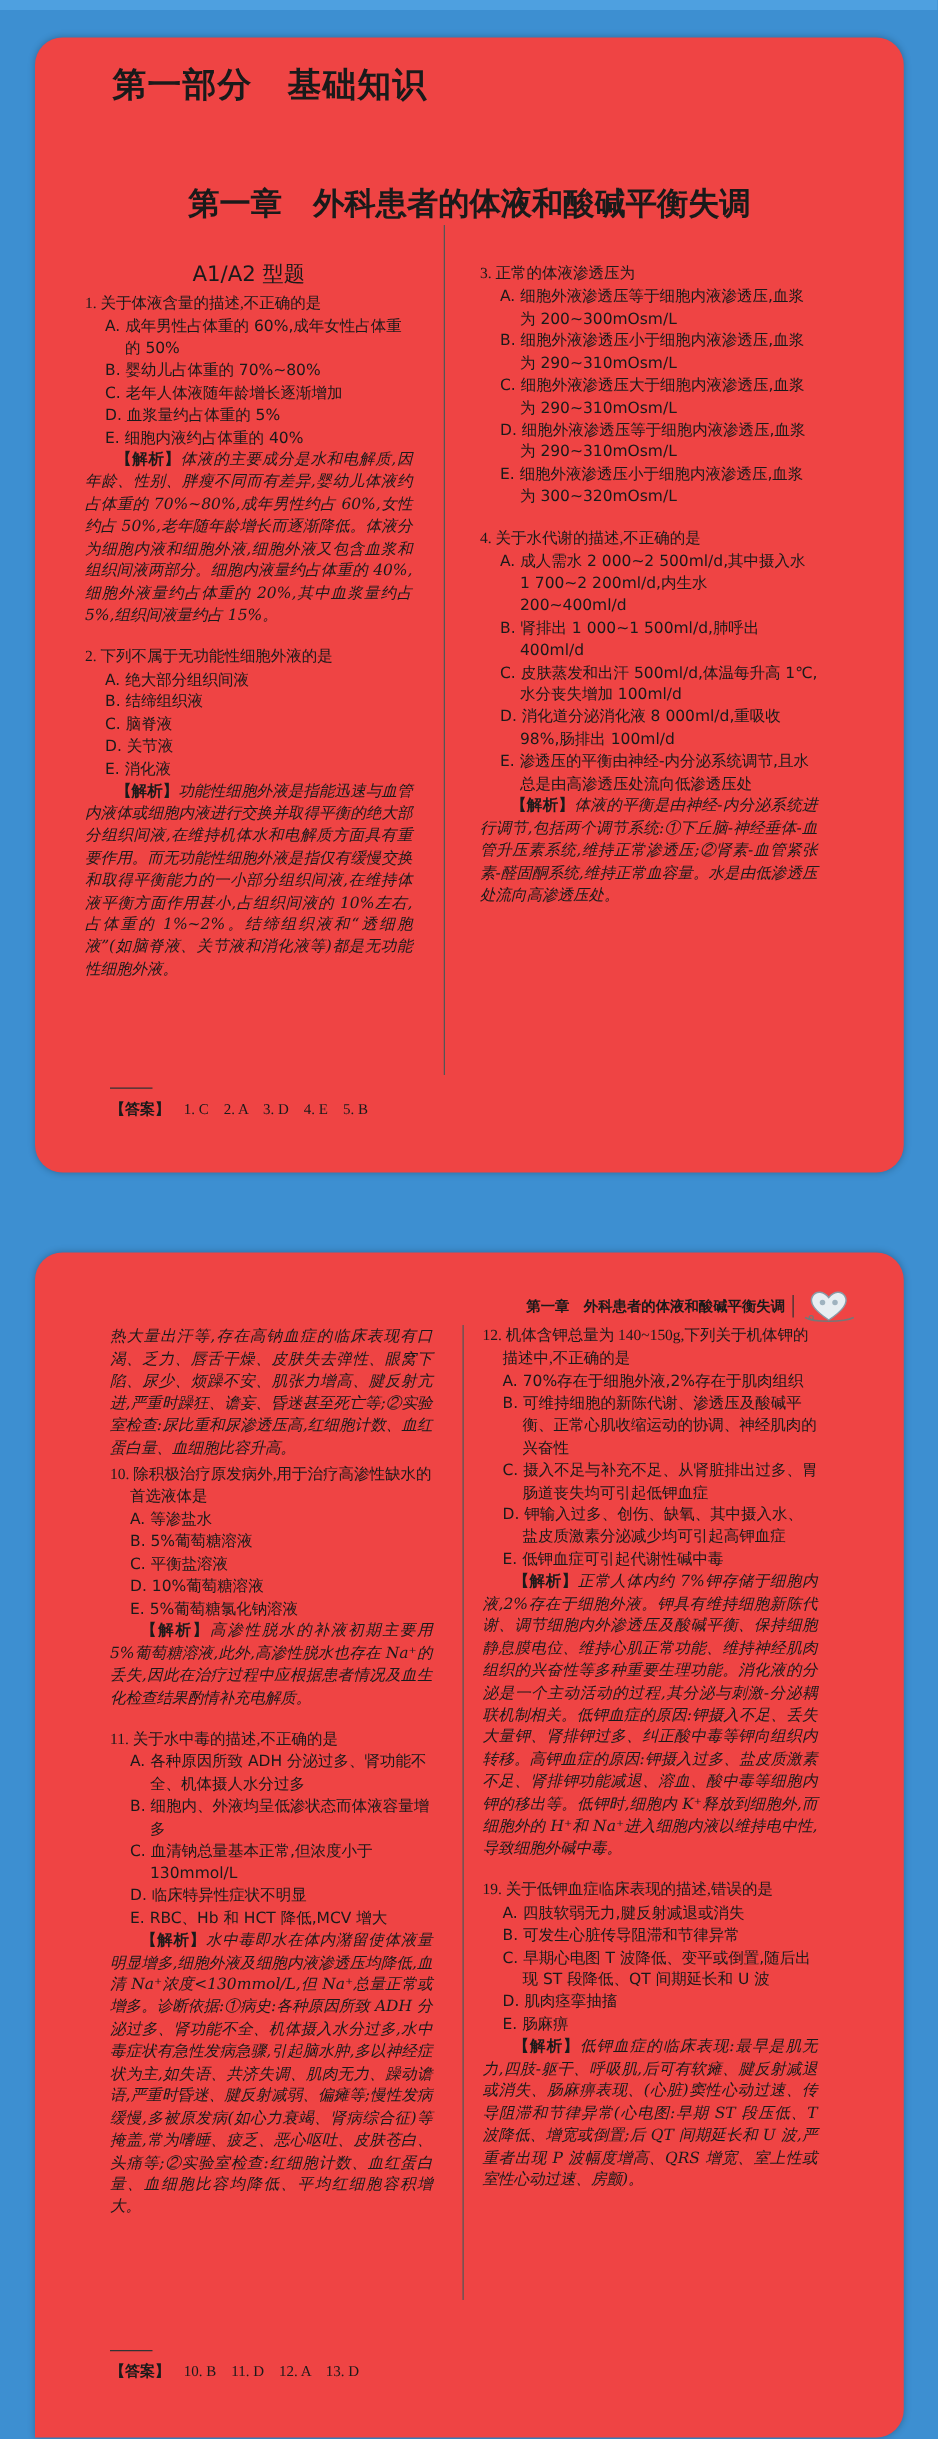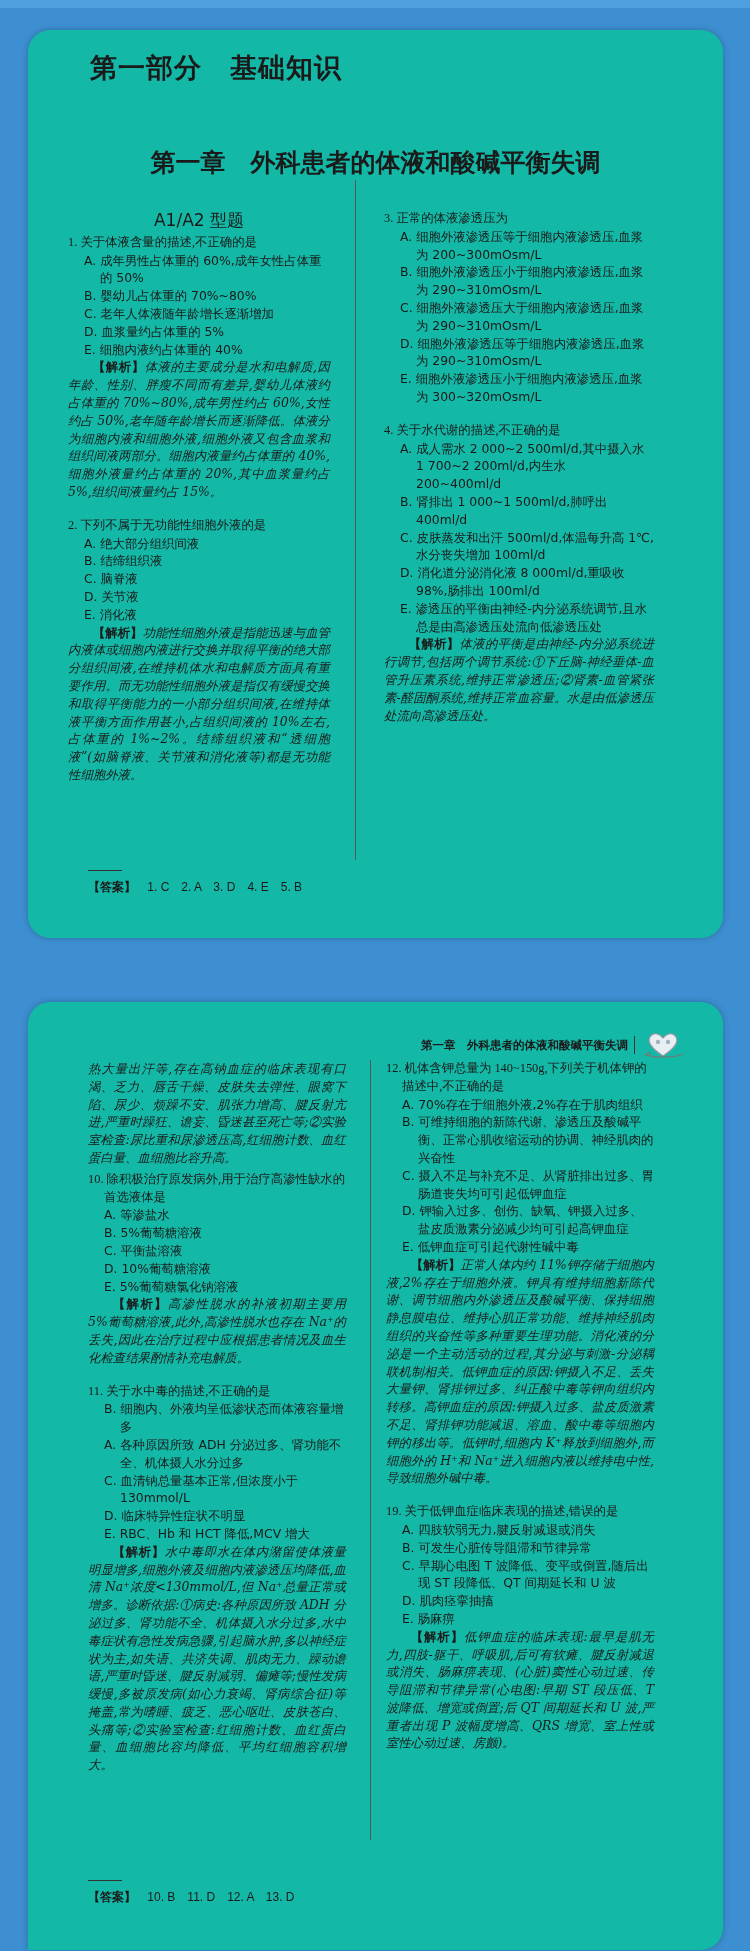--- a/index.html
+++ b/index.html
@@ -1,34 +1,34 @@
 <!DOCTYPE html>
 <html><head>
 <meta charset="utf-8">
 <style>
   html,body{margin:0;padding:0;}
   body{width:750px;height:1951px;background:#3d8fd1;font-family:"DejaVu Serif","Liberation Serif",serif;color:#1a1a1a;position:relative;overflow:hidden;}
-  .card{position:absolute;left:28px;width:695px;background:#14b8a6;border-radius:22px;box-shadow:0 0 6px rgba(0,0,0,0.25);}
+  .card{position:absolute;left:28px;width:695px;background:#ef4444;border-radius:22px;box-shadow:0 0 6px rgba(0,0,0,0.25);}
   .card1{top:30px;height:908px;}
   .card2{top:1002px;height:948px;border-bottom-left-radius:0;border-bottom-right-radius:22px;}
   .part-title{position:absolute;left:62px;top:20px;font-family:"DejaVu Serif",serif;font-weight:bold;font-size:27px;letter-spacing:1px;}
   .chap-title{position:absolute;left:0;right:0;top:116px;text-align:center;font-family:"DejaVu Sans",sans-serif;font-weight:bold;font-size:25px;}
   .col{position:absolute;font-size:12.4px;line-height:17.8px;}
   .c1-left{left:40px;top:166px;width:262px;}
   .c1-right{left:356px;top:180px;width:270px;}
   .c2-left{left:60px;top:58px;width:258px;}
   .c2-right{left:358px;top:58px;width:268px;}
   .divider{position:absolute;width:1px;background:#555;}
   .section-h{text-align:center;font-family:"DejaVu Sans",sans-serif;font-size:17px;margin:16px 0 4px 0;}
   .q{margin-bottom:16px;}
   .stem{font-family:Liberation Serif, serif;padding-left:16px;text-indent:-16px;}
   .opt{font-family:"DejaVu Sans",sans-serif;padding-left:32px;text-indent:-16px;}
   .exp{font-family:"DejaVu Serif",serif;text-indent:2em;font-style:italic;text-align:justify;}
   .exp .tag{font-style:normal;font-weight:bold;font-family:"DejaVu Sans",sans-serif;}
-  .answer{position:absolute;left:60px;font-family:Liberation Sans, sans-serif;font-size:12px;}
+  .answer{position:absolute;left:60px;font-family:Liberation Serif, serif;font-size:12px;}
   .answer .rule{width:34px;height:1px;background:#333;margin-bottom:8px;}
   .answer .tag{font-weight:bold;margin-right:8px;}
   .ans1{top:840px;}
   .ans2{top:878px;}
   .running-head{position:absolute;right:38px;top:28px;font-family:"DejaVu Sans",sans-serif;font-weight:bold;font-size:11.5px;display:flex;align-items:center;gap:6px;}
   .running-head .bar{width:1px;height:18px;background:#333;}
   .logo{width:44px;height:30px;}
   .shadow-strip{position:absolute;left:0;top:0;width:750px;height:8px;background:#4ea0e0;}
 </style>
 </head>
@@ -113,40 +113,40 @@
           <div class="stem">10. 除积极治疗原发病外,用于治疗高渗性缺水的首选液体是</div>
           <div class="opt">A. 等渗盐水</div>
           <div class="opt">B. 5%葡萄糖溶液</div>
           <div class="opt">C. 平衡盐溶液</div>
           <div class="opt">D. 10%葡萄糖溶液</div>
           <div class="opt">E. 5%葡萄糖氯化钠溶液</div>
           <div class="exp"><span class="tag">【解析】</span><span>高渗性脱水的补液初期主要用 5%葡萄糖溶液,此外,高渗性脱水也存在 Na⁺的丢失,因此在治疗过程中应根据患者情况及血生化检查结果酌情补充电解质。</span></div>
         </div>
         <div class="q">
           <div class="stem">11. 关于水中毒的描述,不正确的是</div>
+          <div class="opt">A. 各种原因所致 ADH 分泌过多、肾功能不全、机体摄人水分过多</div>
           <div class="opt">B. 细胞内、外液均呈低渗状态而体液容量增多</div>
-          <div class="opt">A. 各种原因所致 ADH 分泌过多、肾功能不全、机体摄人水分过多</div>
           <div class="opt">C. 血清钠总量基本正常,但浓度小于 130mmol/L</div>
           <div class="opt">D. 临床特异性症状不明显</div>
           <div class="opt">E. RBC、Hb 和 HCT 降低,MCV 增大</div>
           <div class="exp"><span class="tag">【解析】</span><span>水中毒即水在体内潴留使体液量明显增多,细胞外液及细胞内液渗透压均降低,血清 Na⁺浓度&lt;130mmol/L,但 Na⁺总量正常或增多。诊断依据:①病史:各种原因所致 ADH 分泌过多、肾功能不全、机体摄入水分过多,水中毒症状有急性发病急骤,引起脑水肿,多以神经症状为主,如失语、共济失调、肌肉无力、躁动谵语,严重时昏迷、腱反射减弱、偏瘫等;慢性发病缓慢,多被原发病(如心力衰竭、肾病综合征)等掩盖,常为嗜睡、疲乏、恶心呕吐、皮肤苍白、头痛等;②实验室检查:红细胞计数、血红蛋白量、血细胞比容均降低、平均红细胞容积增大。</span></div>
         </div>
       </div>
   </div>
   <div class="divider" style="left:342px;top:58px;height:780px;"></div>
   <div class="col c2-right">
     <div id="p2-right">
         <div class="q">
           <div class="stem">12. 机体含钾总量为 140~150g,下列关于机体钾的描述中,不正确的是</div>
           <div class="opt">A. 70%存在于细胞外液,2%存在于肌肉组织</div>
           <div class="opt">B. 可维持细胞的新陈代谢、渗透压及酸碱平衡、正常心肌收缩运动的协调、神经肌肉的兴奋性</div>
           <div class="opt">C. 摄入不足与补充不足、从肾脏排出过多、胃肠道丧失均可引起低钾血症</div>
-          <div class="opt">D. 钾输入过多、创伤、缺氧、钾摄入过多、盐皮质激素分泌减少均可引起高钾血症</div>
+          <div class="opt">D. 钾输入过多、创伤、缺氧、其中摄入水、盐皮质激素分泌减少均可引起高钾血症</div>
           <div class="opt">E. 低钾血症可引起代谢性碱中毒</div>
-          <div class="exp"><span class="tag">【解析】</span><span>正常人体内约 11%钾存储于细胞内液,2%存在于细胞外液。钾具有维持细胞新陈代谢、调节细胞内外渗透压及酸碱平衡、保持细胞静息膜电位、维持心肌正常功能、维持神经肌肉组织的兴奋性等多种重要生理功能。消化液的分泌是一个主动活动的过程,其分泌与刺激-分泌耦联机制相关。低钾血症的原因:钾摄入不足、丢失大量钾、肾排钾过多、纠正酸中毒等钾向组织内转移。高钾血症的原因:钾摄入过多、盐皮质激素不足、肾排钾功能减退、溶血、酸中毒等细胞内钾的移出等。低钾时,细胞内 K⁺释放到细胞外,而细胞外的 H⁺和 Na⁺进入细胞内液以维持电中性,导致细胞外碱中毒。</span></div>
+          <div class="exp"><span class="tag">【解析】</span><span>正常人体内约 7%钾存储于细胞内液,2%存在于细胞外液。钾具有维持细胞新陈代谢、调节细胞内外渗透压及酸碱平衡、保持细胞静息膜电位、维持心肌正常功能、维持神经肌肉组织的兴奋性等多种重要生理功能。消化液的分泌是一个主动活动的过程,其分泌与刺激-分泌耦联机制相关。低钾血症的原因:钾摄入不足、丢失大量钾、肾排钾过多、纠正酸中毒等钾向组织内转移。高钾血症的原因:钾摄入过多、盐皮质激素不足、肾排钾功能减退、溶血、酸中毒等细胞内钾的移出等。低钾时,细胞内 K⁺释放到细胞外,而细胞外的 H⁺和 Na⁺进入细胞内液以维持电中性,导致细胞外碱中毒。</span></div>
         </div>
         <div class="q">
           <div class="stem">19. 关于低钾血症临床表现的描述,错误的是</div>
           <div class="opt">A. 四肢软弱无力,腱反射减退或消失</div>
           <div class="opt">B. 可发生心脏传导阻滞和节律异常</div>
           <div class="opt">C. 早期心电图 T 波降低、变平或倒置,随后出现 ST 段降低、QT 间期延长和 U 波</div>
           <div class="opt">D. 肌肉痉挛抽搐</div>
           <div class="opt">E. 肠麻痹</div>
           <div class="exp"><span class="tag">【解析】</span><span>低钾血症的临床表现:最早是肌无力,四肢-躯干、呼吸肌,后可有软瘫、腱反射减退或消失、肠麻痹表现、(心脏)窦性心动过速、传导阻滞和节律异常(心电图:早期 ST 段压低、T 波降低、增宽或倒置;后 QT 间期延长和 U 波,严重者出现 P 波幅度增高、QRS 增宽、室上性或室性心动过速、房颤)。</span></div>
         </div>

